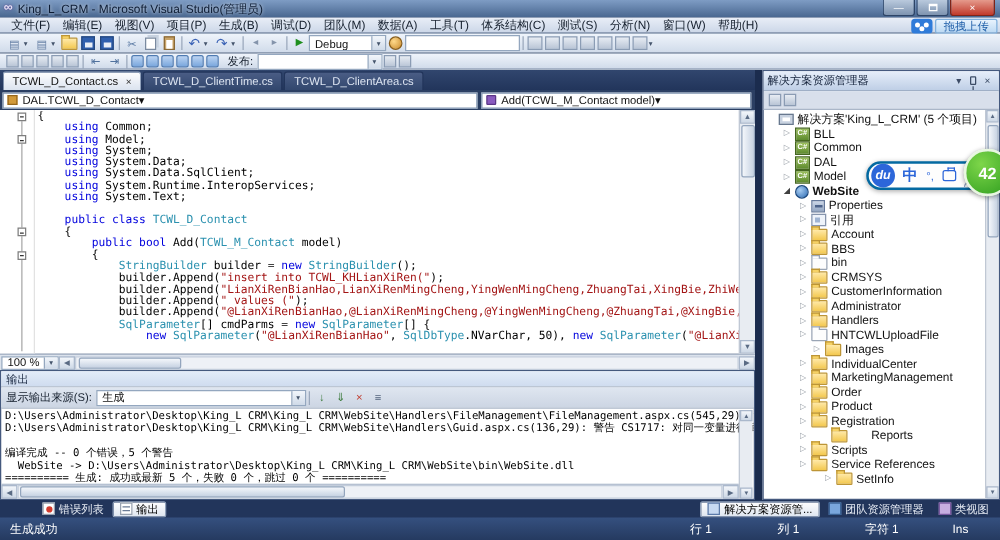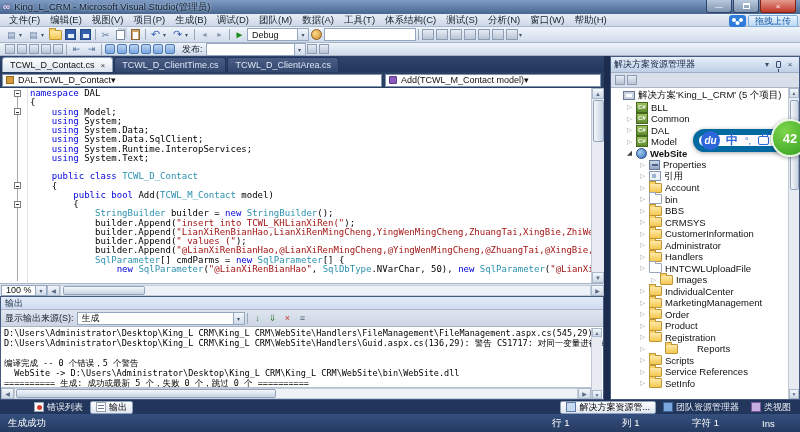--- a/index.html
+++ b/index.html
@@ -135,21 +135,21 @@
   #tool-tabs{position:absolute;right:2px;top:0;height:14px;display:flex;align-items:center}
   .tt-ic{width:10px;height:10px;margin-right:3px;flex:none}
   .tt-se{background:#c8daf2;border:1px solid #5c7aa8}
   .tt-team{background:#7aa7dd;border:1px solid #3c6496}
   .tt-cv{background:#c6aee0;border:1px solid #7a5aa0}
   
   #statusbar{position:absolute;left:0;top:414px;width:800px;height:18px;background:linear-gradient(#35507f,#253a60);color:#fff;display:flex;align-items:center;font-size:9.5px;padding:0 8px}
   #status-message{flex:1}
   .sfield{width:70px;text-align:left}
   
-  #ime-bar{position:absolute;left:693px;top:129px;height:23px;background:#fdfdfd;border:6px solid #0369a1;border-radius:12px;box-shadow:0 1px 4px rgba(0,0,0,.35);display:flex;align-items:center;padding:0 8px 0 2px;z-index:50}
+  #ime-bar{position:absolute;left:693px;top:129px;height:23px;background:#fdfdfd;border:2px solid #0369a1;border-radius:12px;box-shadow:0 1px 4px rgba(0,0,0,.35);display:flex;align-items:center;padding:0 8px 0 2px;z-index:50}
   #ime-du{width:19px;height:19px;border-radius:50%;background:#2c66d9;color:#fff;font-weight:bold;font-style:italic;font-size:10px;display:flex;align-items:center;justify-content:center;margin-right:6px}
   #ime-mode{color:#2c66d9;font-size:12px;font-weight:bold;margin-right:7px}
   .ime-ic{margin-right:7px;color:#2c66d9;font-size:9px}
   .ime-case{width:11px;height:9px;border:1px solid #2c66d9;border-radius:2px;position:relative}
   .ime-case::after{content:"";position:absolute;left:3px;top:-3px;width:4px;height:2px;border:1px solid #2c66d9;border-bottom:none}
   .ime-user{width:8px;height:8px;border:1px solid #8fa3c0;border-radius:50%;position:relative}
   .ime-user::after{content:"";position:absolute;left:-2px;top:7px;width:11px;height:4px;border:1px solid #8fa3c0;border-bottom:none;border-radius:5px 5px 0 0}
   #badge-42{position:absolute;left:771px;top:119px;width:38px;height:38px;border-radius:50%;background:radial-gradient(circle at 35% 30%,#7ed64a,#2f9e1f);border:2px solid #e8f7e0;box-shadow:0 1px 4px rgba(0,0,0,.4);color:#fff;font-weight:bold;font-size:13px;display:flex;align-items:center;justify-content:center;z-index:60}
 </style>
 </head>
@@ -294,22 +294,22 @@
     </div>
     <div id="editor">
       <div id="gutter">
           <span class="vline" style="top: 8px; height: 185px;"></span>
           <span class="obox" style="top: 1.5px;"></span>
           <span class="obox" style="top: 20px;"></span>
           <span class="obox" style="top: 94px;"></span>
           <span class="obox" style="top: 112.5px;"></span>
         </div>
       <div id="code">
-          <div class="code-line"><span class="kw">namespace</span><span class="pl"> DAL</span></div>
           <div class="code-line"><span class="pl">{</span></div>
+          <div class="code-line"><span class="pl">    </span><span class="kw">using</span><span class="pl"> Common;</span></div>
           <div class="code-line"><span class="pl">    </span><span class="kw">using</span><span class="pl"> Model;</span></div>
           <div class="code-line"><span class="pl">    </span><span class="kw">using</span><span class="pl"> System;</span></div>
           <div class="code-line"><span class="pl">    </span><span class="kw">using</span><span class="pl"> System.Data;</span></div>
           <div class="code-line"><span class="pl">    </span><span class="kw">using</span><span class="pl"> System.Data.SqlClient;</span></div>
           <div class="code-line"><span class="pl">    </span><span class="kw">using</span><span class="pl"> System.Runtime.InteropServices;</span></div>
           <div class="code-line"><span class="pl">    </span><span class="kw">using</span><span class="pl"> System.Text;</span></div>
           <div class="code-line"></div>
           <div class="code-line"><span class="pl">    </span><span class="kw">public</span><span class="pl"> </span><span class="kw">class</span><span class="pl"> </span><span class="ty">TCWL_D_Contact</span></div>
           <div class="code-line"><span class="pl">    {</span></div>
           <div class="code-line"><span class="pl">        </span><span class="kw">public</span><span class="pl"> </span><span class="kw">bool</span><span class="pl"> Add(</span><span class="ty">TCWL_M_Contact</span><span class="pl"> model)</span></div>
@@ -431,31 +431,31 @@
             <span class="ic ic-references"></span>
             <span class="tree-label">引用</span>
           </div>
           <div class="tree-row" style="padding-left: 29px;">
             <span class="exp closed"></span>
             <span class="ic ic-folder"></span>
             <span class="tree-label">Account</span>
           </div>
           <div class="tree-row" style="padding-left: 29px;">
             <span class="exp closed"></span>
+            <span class="ic ic-folder"></span>
+            <span class="tree-label">BBS</span>
+          </div>
+          <div class="tree-row" style="padding-left: 29px;">
+            <span class="exp closed"></span>
             <span class="ic ic-folder-light"></span>
             <span class="tree-label">bin</span>
           </div>
           <div class="tree-row" style="padding-left: 29px;">
             <span class="exp closed"></span>
             <span class="ic ic-folder"></span>
-            <span class="tree-label">BBS</span>
-          </div>
-          <div class="tree-row" style="padding-left: 29px;">
-            <span class="exp closed"></span>
-            <span class="ic ic-folder"></span>
             <span class="tree-label">CRMSYS</span>
           </div>
           <div class="tree-row" style="padding-left: 29px;">
             <span class="exp closed"></span>
             <span class="ic ic-folder"></span>
             <span class="tree-label">CustomerInformation</span>
           </div>
           <div class="tree-row" style="padding-left: 29px;">
             <span class="exp closed"></span>
             <span class="ic ic-folder"></span>
@@ -509,21 +509,21 @@
           <div class="tree-row" style="padding-left: 29px;">
             <span class="exp closed"></span>
             <span class="ic ic-folder"></span>
             <span class="tree-label">Scripts</span>
           </div>
           <div class="tree-row" style="padding-left: 29px;">
             <span class="exp closed"></span>
             <span class="ic ic-folder"></span>
             <span class="tree-label">Service References</span>
           </div>
-          <div class="tree-row" style="padding-left: 29px;">
+          <div class="tree-row" style="padding-left: 29px; margin-left: 20px;">
             <span class="exp closed"></span>
             <span class="ic ic-folder"></span>
             <span class="tree-label">SetInfo</span>
           </div>
         </div>
       <div id="tree-vscroll">
         <span class="sarrow" style="height:10px">▲</span>
         <span class="thumb"></span>
         <span class="sarrow" style="height:10px">▼</span>
       </div>

